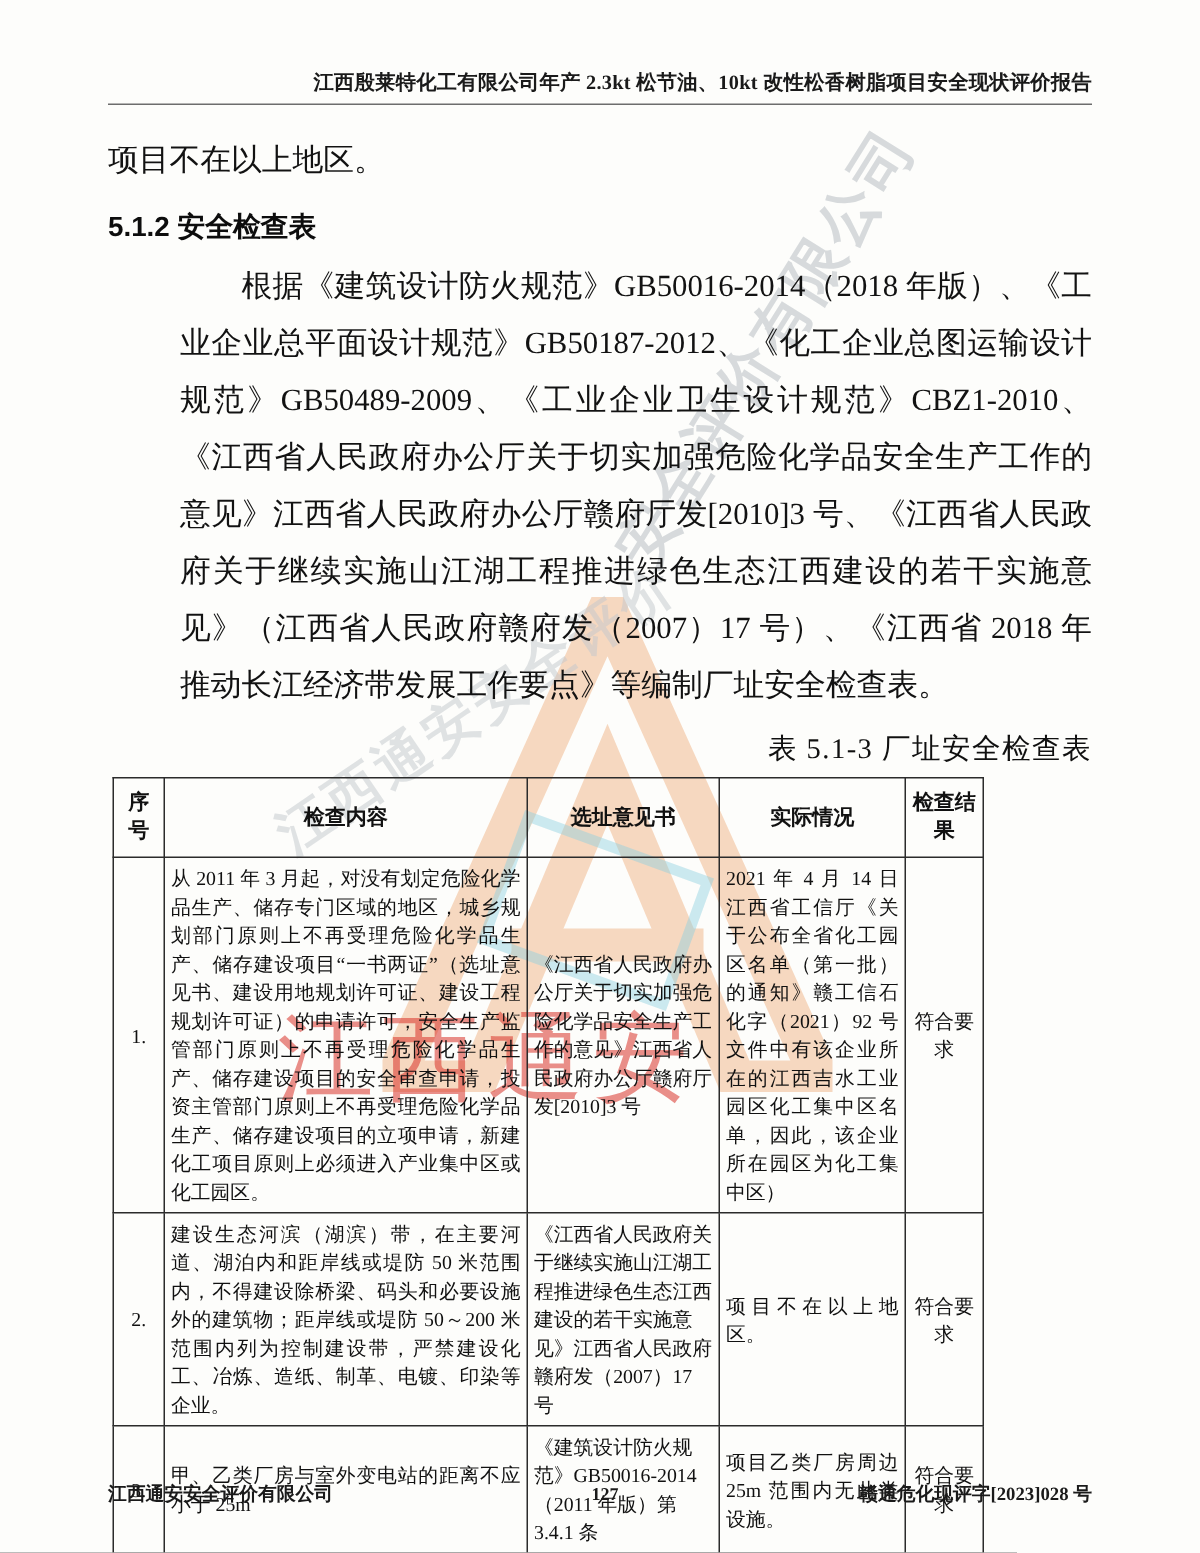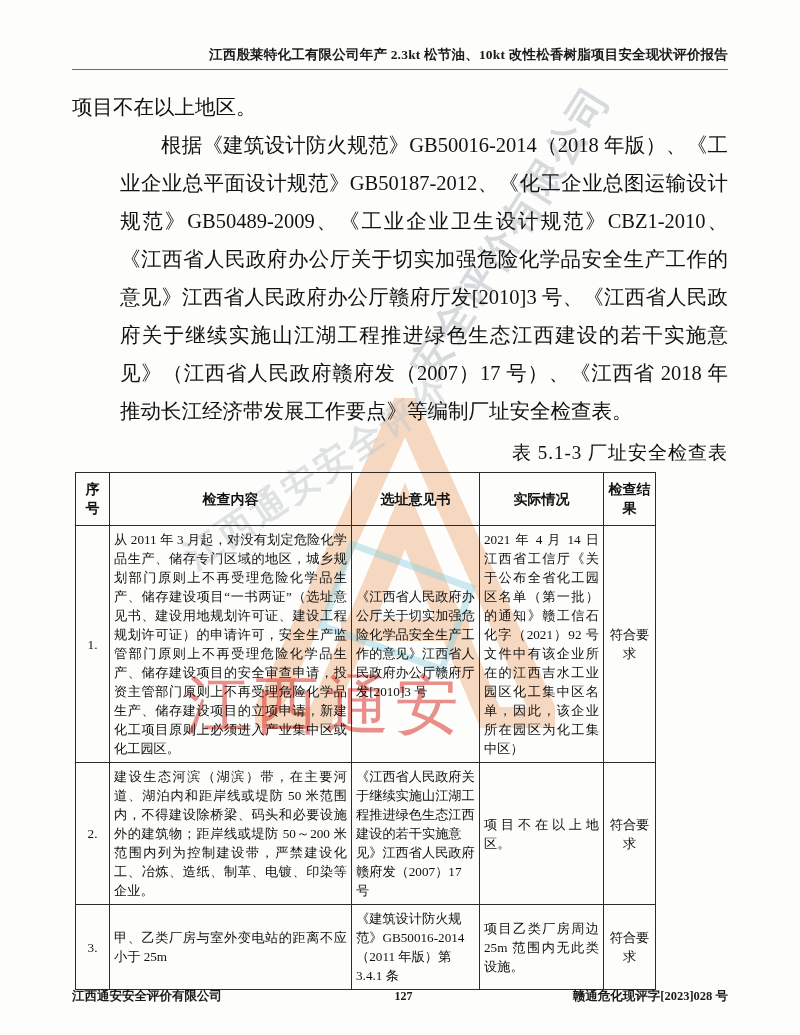--- a/index.html
+++ b/index.html
@@ -216,20 +216,21 @@
 
   <div class="doc-header">
     <div class="doc-header-title">江西殷莱特化工有限公司年产 2.3kt 松节油、10kt 改性松香树脂项目安全现状评价报告</div>
     <div class="doc-header-rule"></div>
   </div>
 
   <div class="content">
 
     <p class="para">项目不在以上地区。</p>
 
+    <h3 class="section-heading">5.1.2 安全检查表</h3>
 
     <p class="para lead">根据《建筑设计防火规范》GB50016-2014（2018 年版）、《工业企业总平面设计规范》GB50187-2012、《化工企业总图运输设计规范》GB50489-2009、《工业企业卫生设计规范》CBZ1-2010、《江西省人民政府办公厅关于切实加强危险化学品安全生产工作的意见》江西省人民政府办公厅赣府厅发[2010]3 号、《江西省人民政府关于继续实施山江湖工程推进绿色生态江西建设的若干实施意见》（江西省人民政府赣府发（2007）17 号）、《江西省 2018 年推动长江经济带发展工作要点》等编制厂址安全检查表。</p>
 
     <div class="table-caption">表 5.1-3    厂址安全检查表</div>
 
     <table class="checklist">
       <colgroup>
         <col class="col-no">
           <col class="col-item">
           <col class="col-basis">

